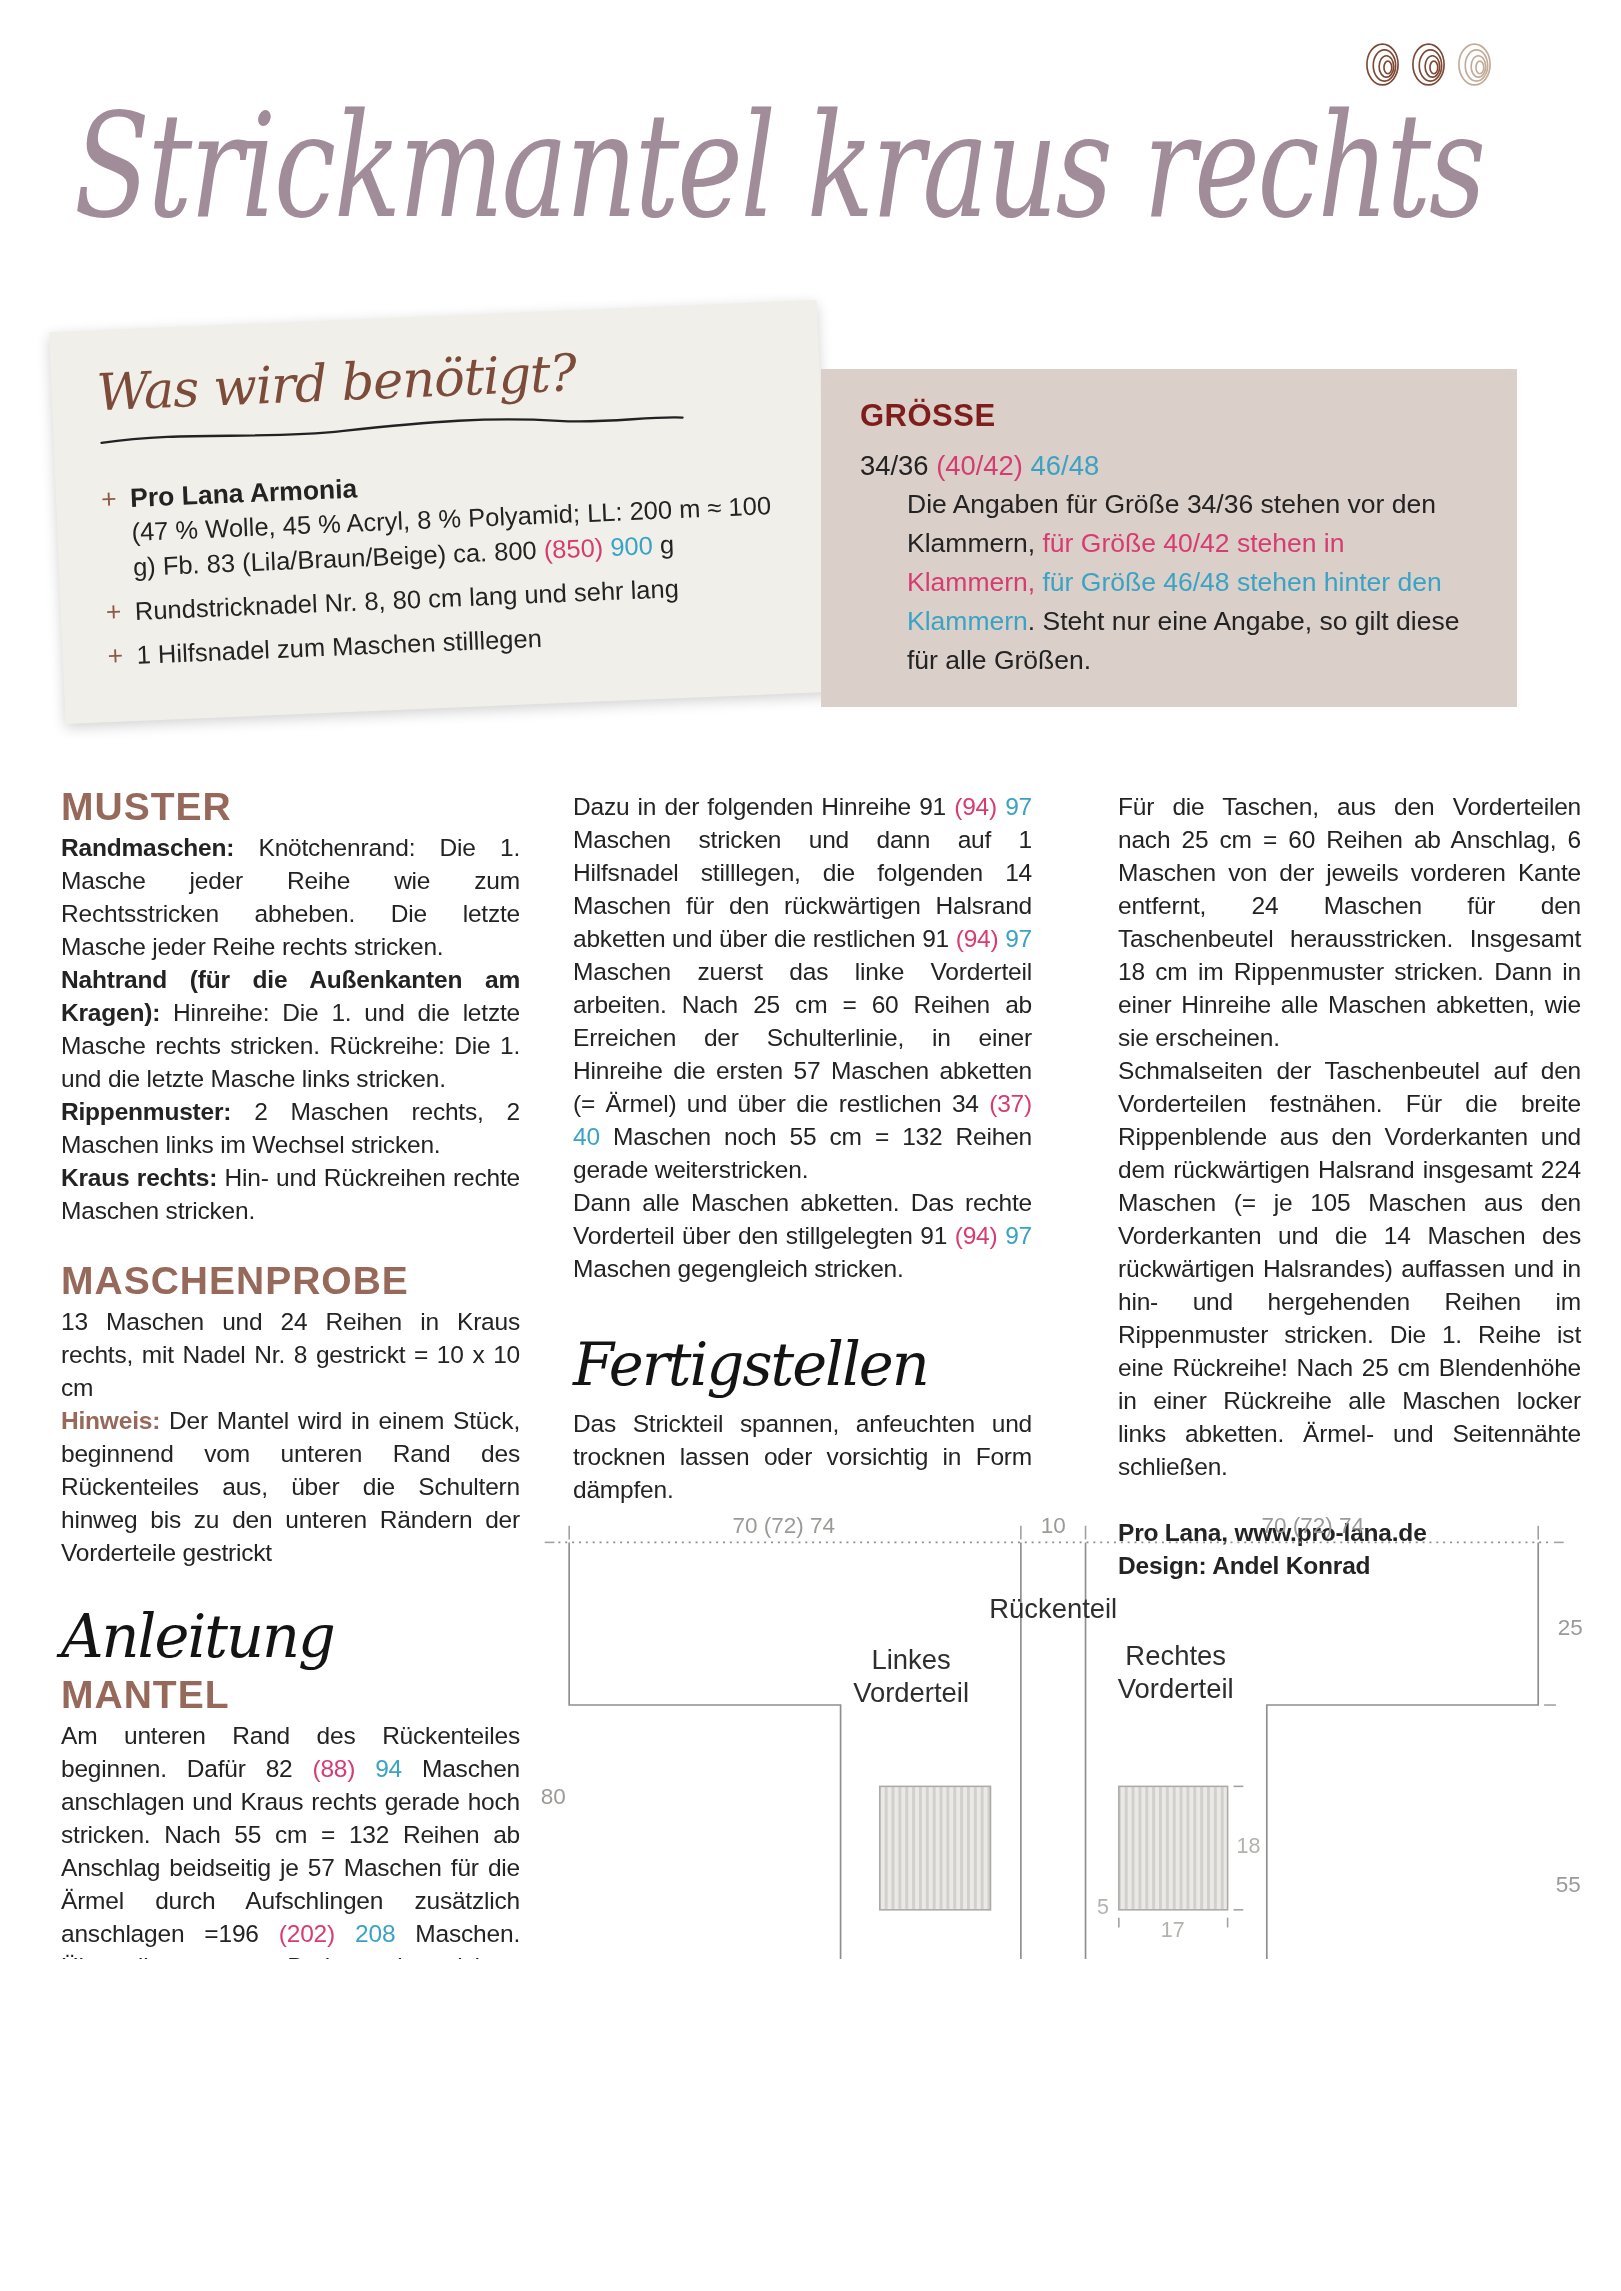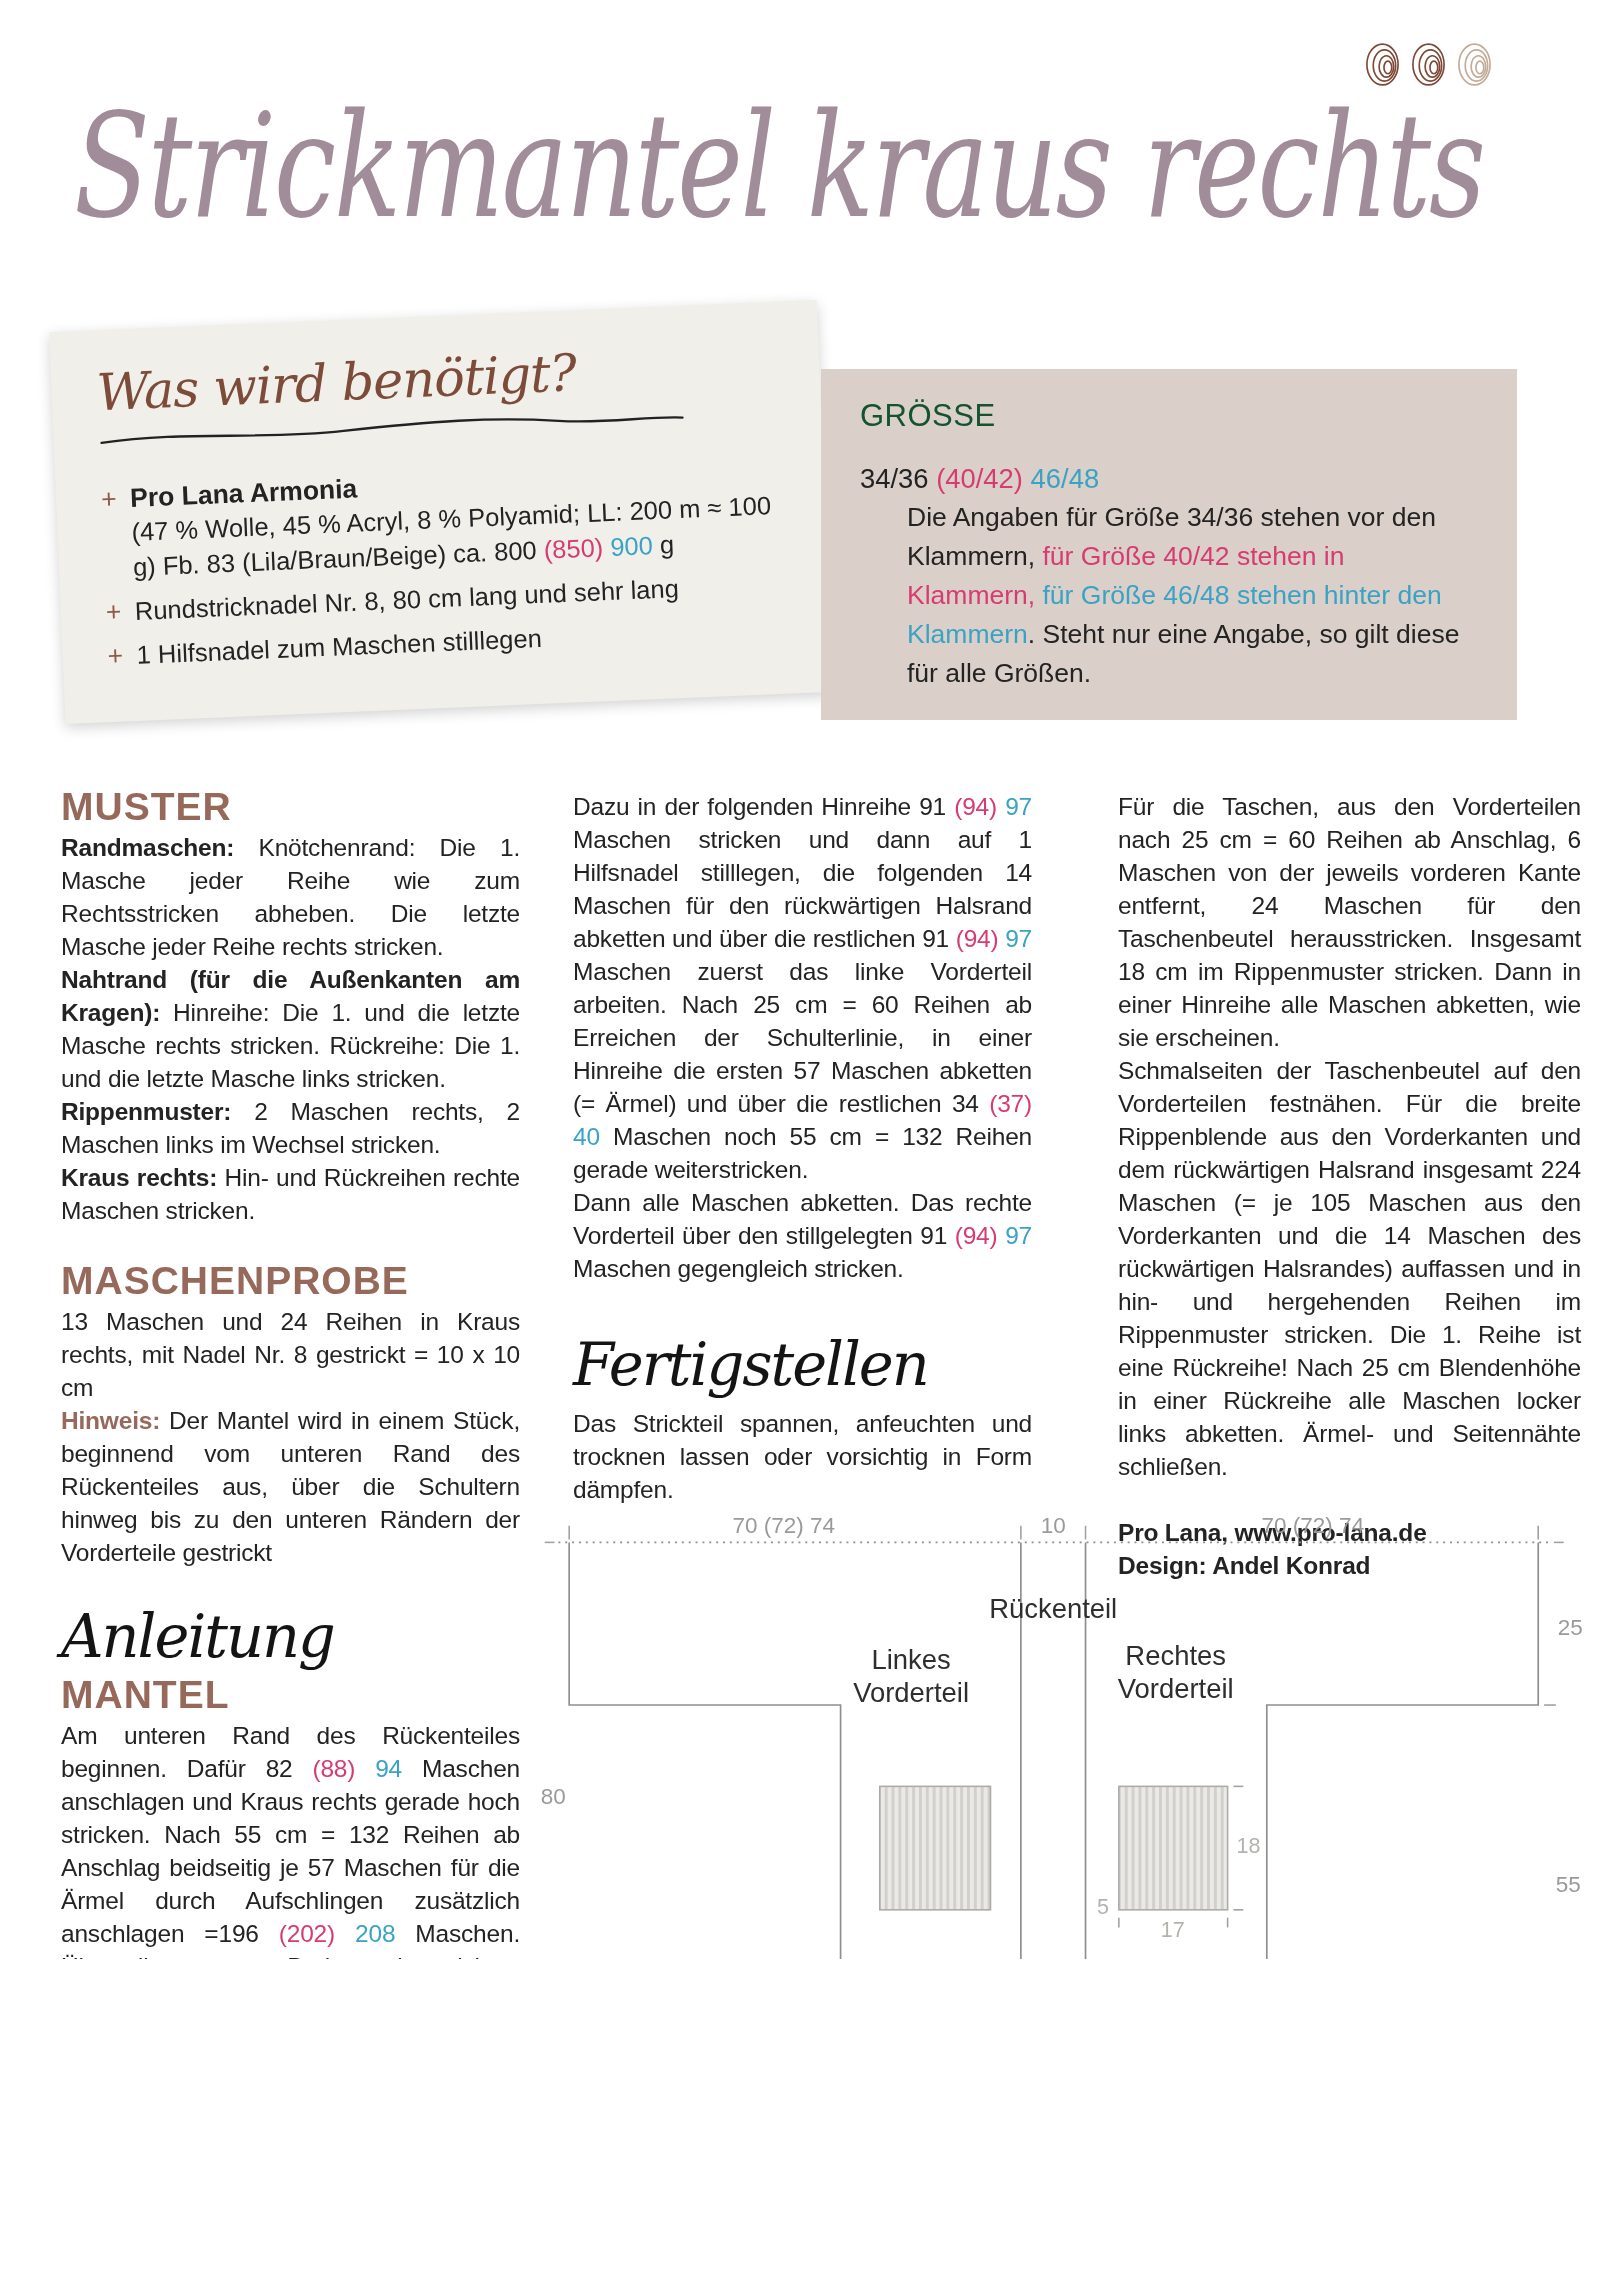--- a/index.html
+++ b/index.html
@@ -31,21 +31,21 @@
                  color:var(--note-brown);letter-spacing:-1px;}
   .wave{margin:9.8px 0 29px 0;}
   .need-item{display:flex;align-items:flex-start;margin-bottom:8.8px;font-size:25.5px;line-height:34px;color:#232323;}
   .plus{color:#8d5a48;width:29px;flex:0 0 29px;font-size:26.5px;}
   .need-title{font-weight:700;font-size:26.5px;}
   .need-text{font-size:25.5px;line-height:35px;}
 
   
   .size-box{position:absolute;left:821px;top:369px;width:696px;box-sizing:border-box;
             background:#dacfc9;padding:29px 39px 27.4px 39px;}
-  .size-heading{font-weight:400;font-size:31px;letter-spacing:0.5px;color:#14532d;margin-bottom:25px;}
+  .size-heading{font-weight:700;font-size:31px;letter-spacing:0.5px;color:#7f1d1d;margin-bottom:12px;}
   .size-values{font-size:27.4px;line-height:39px;}
   .size-text{font-size:26.5px;line-height:39px;margin-left:47px;}
 
   
   .col{position:absolute;top:790px;font-size:24.5px;line-height:33px;text-align:justify;letter-spacing:-0.2px;}
   .col p{margin:0;}
   .col-1{left:61px;width:459px;}
   .col-2{left:573px;width:459px;}
   .col-3{left:1082px;width:463px;margin-left:36px;}
   .sec-head{font-weight:700;font-size:39px;letter-spacing:1px;color:var(--brown-head);

